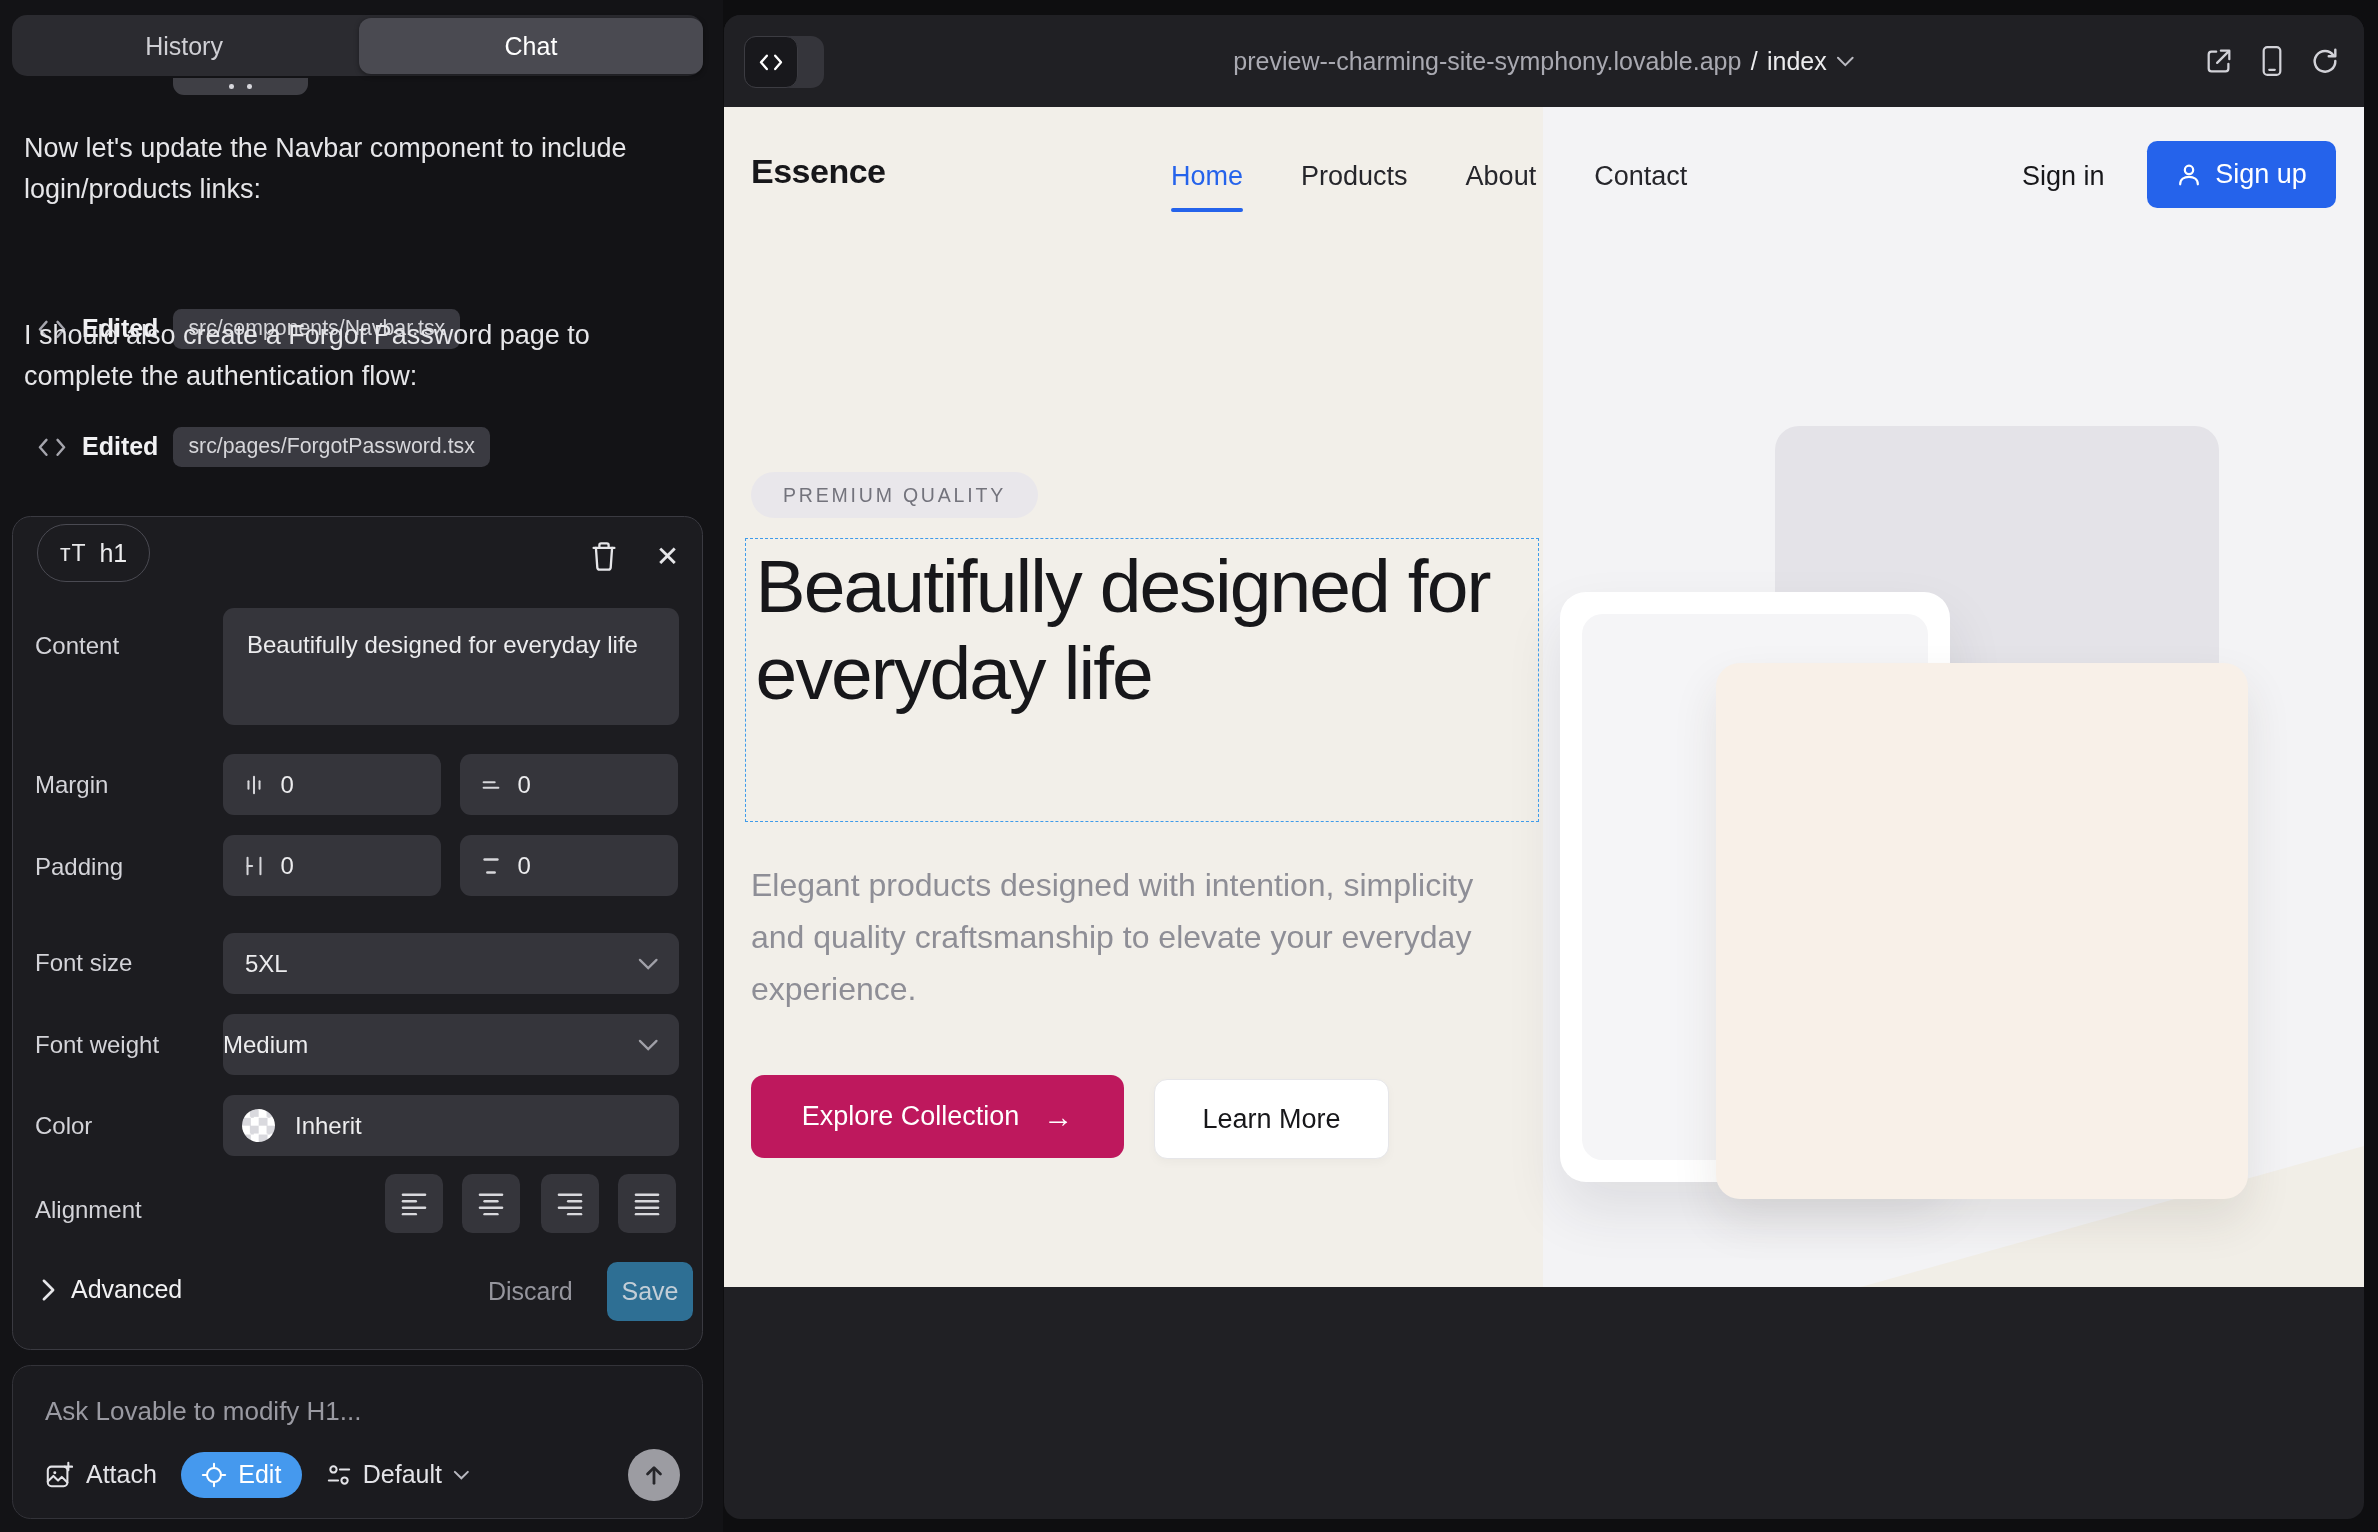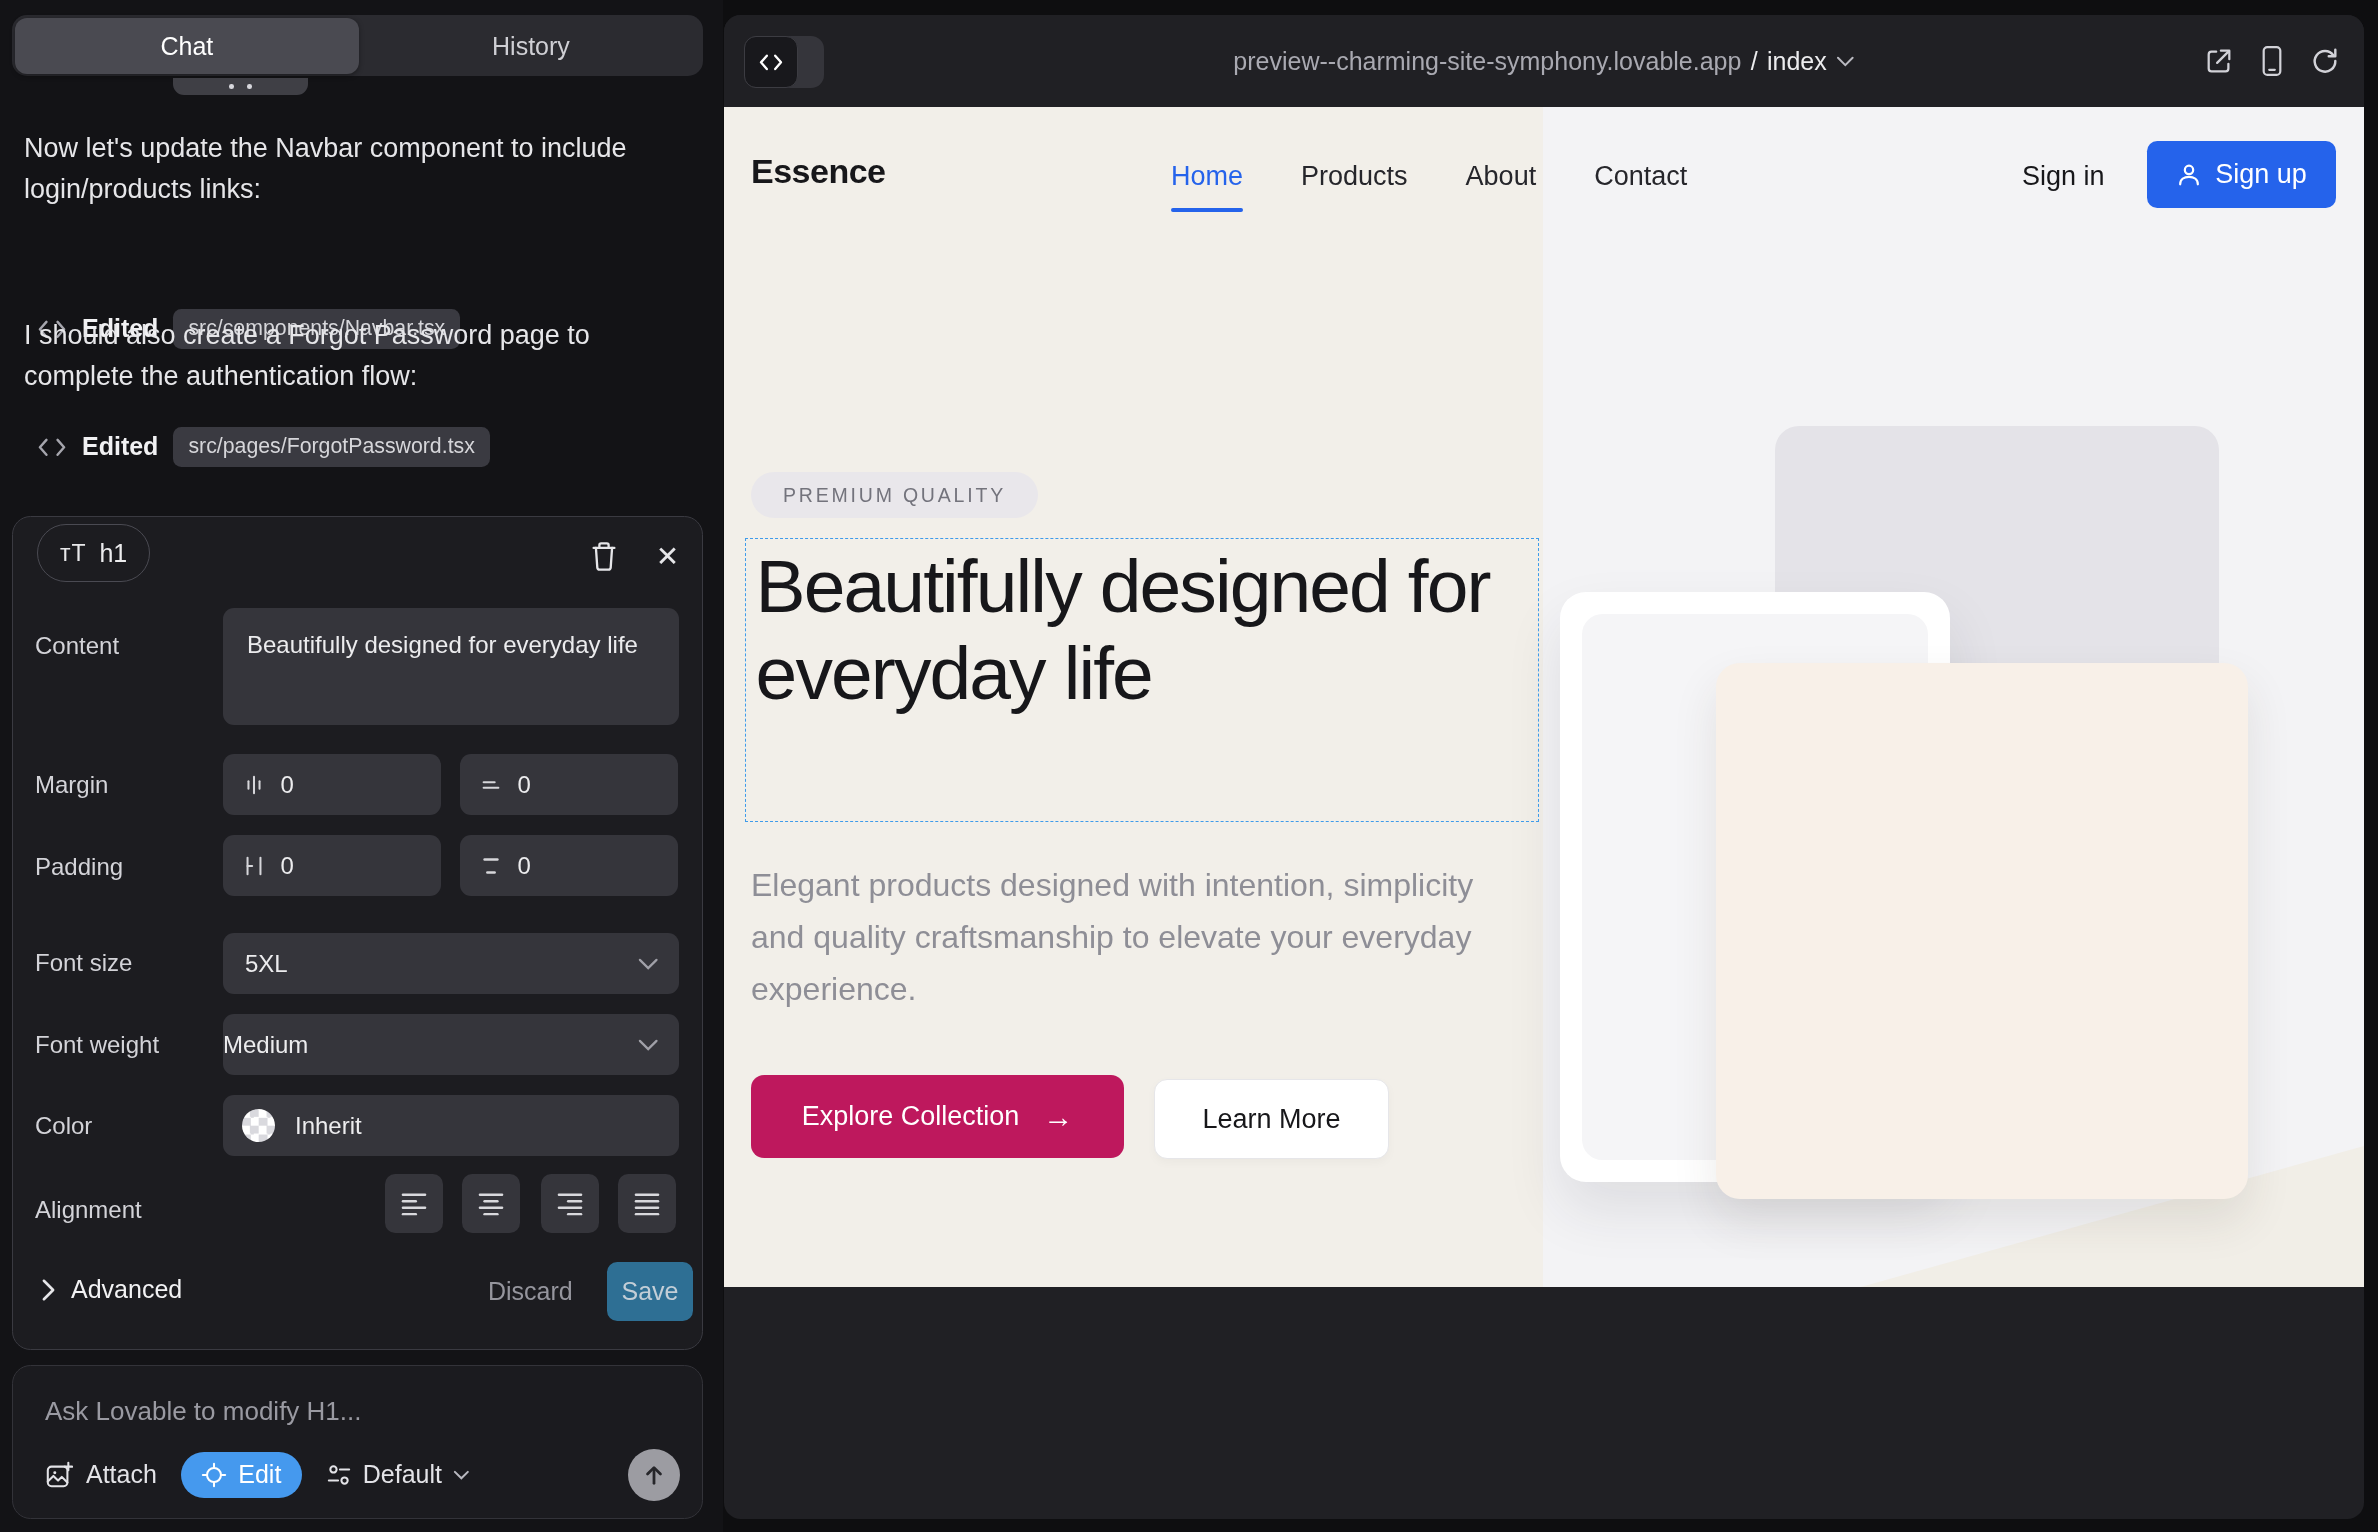--- a/index.html
+++ b/index.html
@@ -95,22 +95,22 @@
   .vis-beige { position:absolute; left:992px; top:556px; width:532px; height:536px; background:#f8f0e8; border-radius:24px; box-shadow:0 22px 46px rgba(60,50,40,.10); }
 
   svg { display:block; }
 </style>
 </head>
 <body>
 
 <div class="left-panel">
 
   <div class="tabbar">
+    <div class="tab">History</div>
     <div class="tab active">Chat</div>
-    <div class="tab">History</div>
   </div>
 
   <div class="clipped-pill">
       <i></i>
       <i></i>
     </div>
 
   <div class="chat-msg" style="top:128px;">Now let's update the Navbar component to include login/products links:</div>
 
   <div class="edited-row" style="top:309px;">

